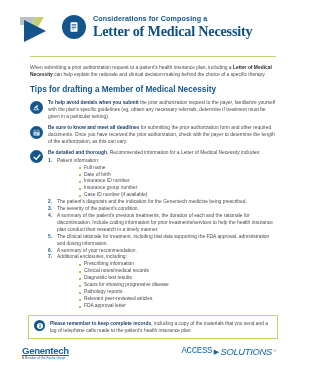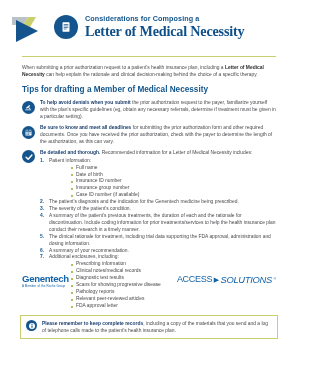--- a/index.html
+++ b/index.html
@@ -5,23 +5,24 @@
   html,body{margin:0;padding:0;}
   body{
     width:298px;height:386px;
     background:#ffffff;
     font-family:"Liberation Sans", sans-serif;
     color:#3f3f46;
     overflow:hidden;
   }
   .page{
     position:relative;
-    width:298px;height:314px;
+    width:298px;height:386px;
     box-sizing:border-box;
     background:#fff;
+    padding-left:8px;
   }
 
   
   .header{
     position:relative;
     height:52px;
     padding:0;
   }
   .logo-mark{
     position:absolute;
@@ -184,39 +185,40 @@
     align-items:flex-start;
     justify-content:space-between;
   }
   .gne{line-height:1;}
   .gne-name{
     font-size:9.6px;
     font-weight:bold;
     color:#1263a8;
     letter-spacing:-.3px;
     font-family:"Liberation Sans", sans-serif;
+    text-decoration:underline;
   }
   .gne-tag{
     font-size:3px;
     color:#1263a8;
     letter-spacing:.1px;
     margin-top:1px;
   }
   .acsol{
     display:flex;
     align-items:center;
     gap:1.5px;
     line-height:1;
     padding-top:1px;
   }
   .acsol .ac{
     font-size:9px;
     color:#1263a8;
     letter-spacing:-.3px;
-    font-family:Liberation Sans, sans-serif;
+    font-family:Liberation Mono, monospace;
   }
   .acsol .sol{
     font-size:9.4px;
     color:#1263a8;
     font-weight:normal;
     font-style:italic;
     letter-spacing:-.3px;
   }
   .acsol .tm{
     font-size:3.4px;

